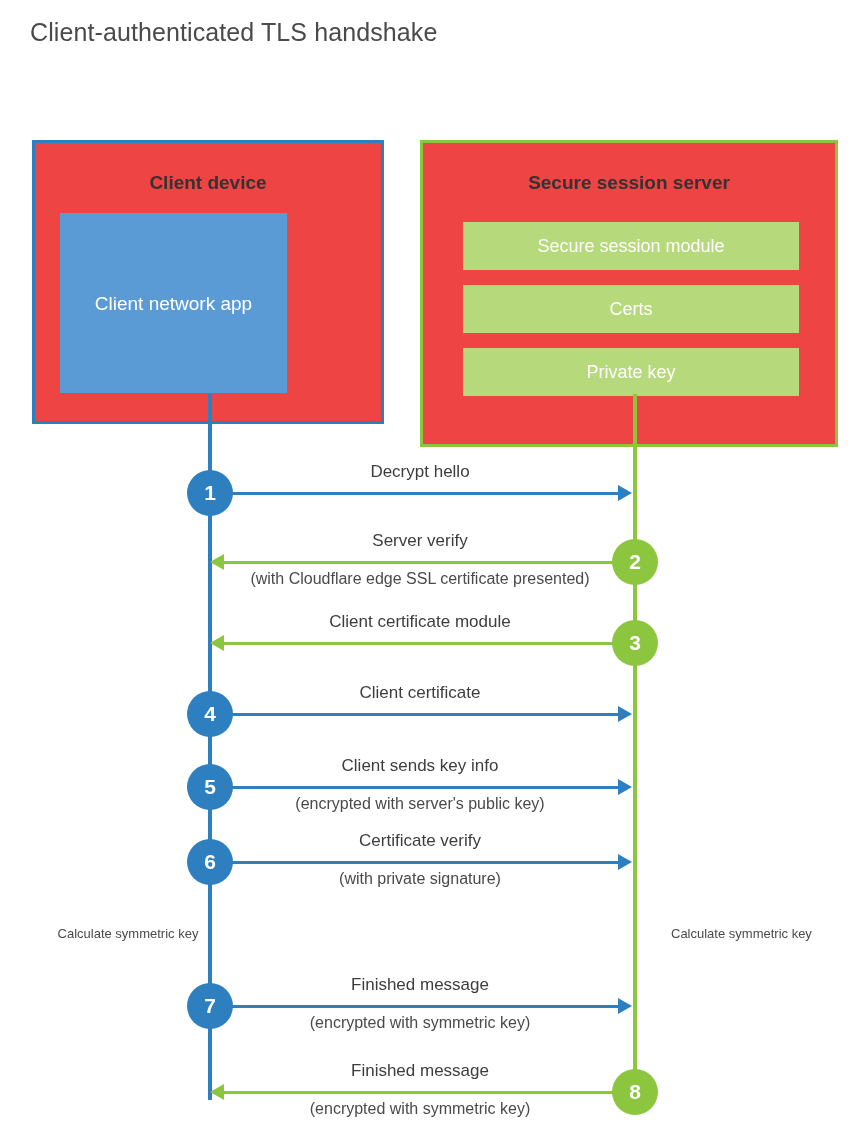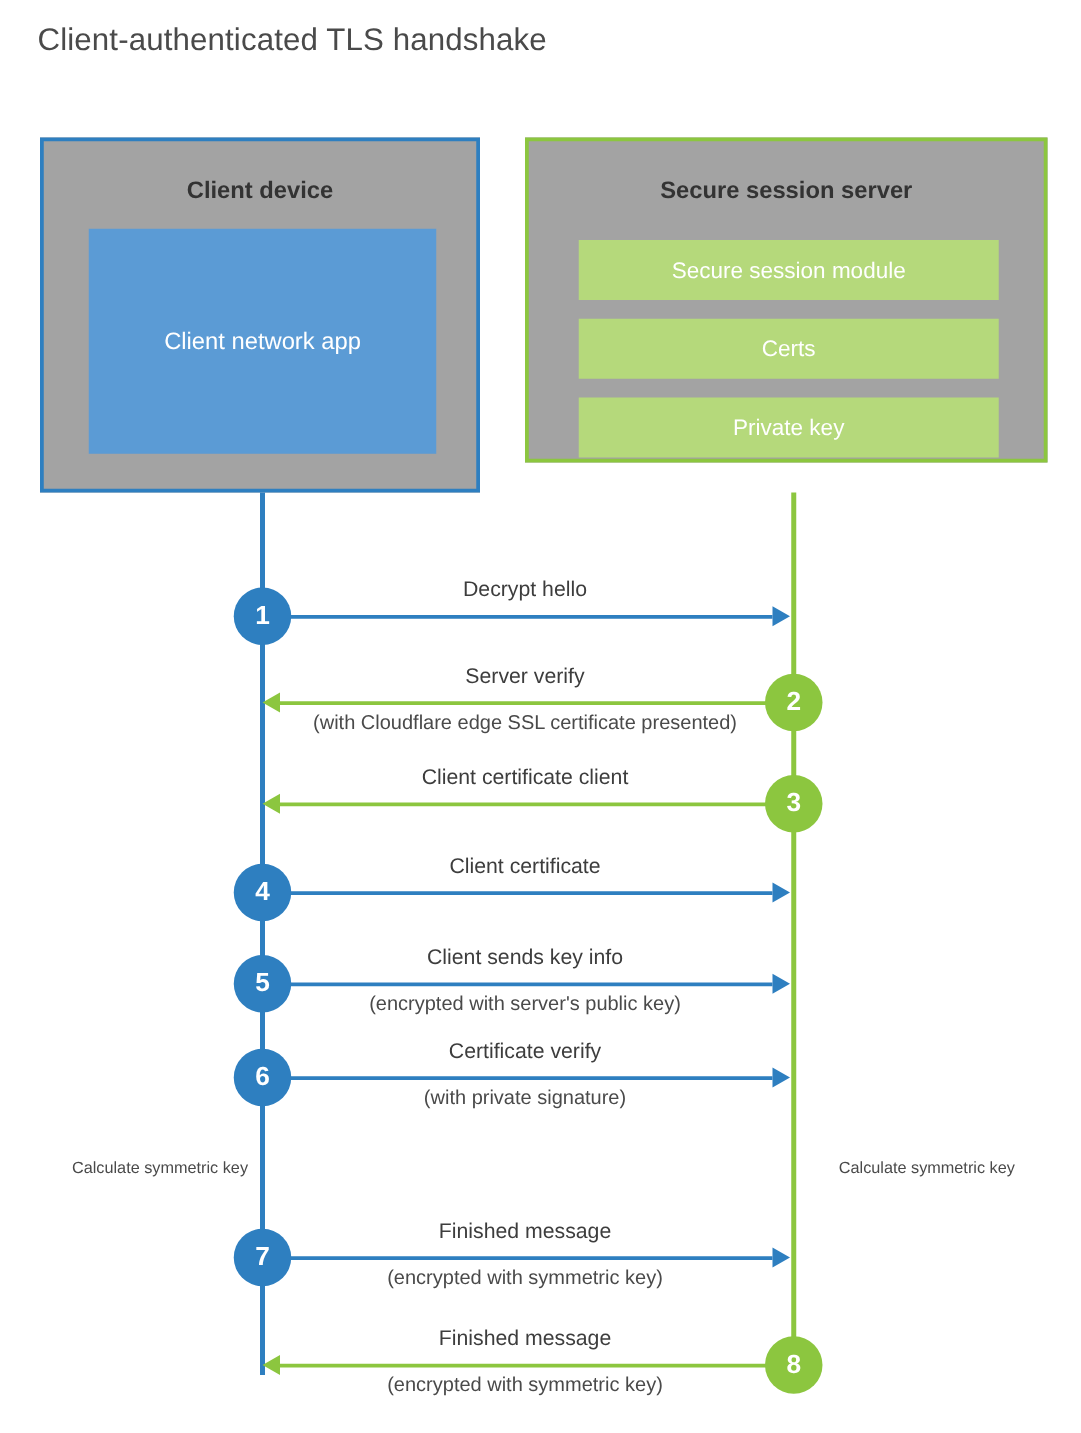--- a/index.html
+++ b/index.html
@@ -28,54 +28,55 @@
     font-size: 25px;
     font-weight: 400;
     color: #4a4a4a;
     letter-spacing: 0.1px;
     white-space: nowrap;
   }
 
   
   .actor-box {
     position: absolute;
-    background: #a3a3a3;
+    background: #ef4444;
     box-sizing: border-box;
+    margin-top: 30px;
   }
   #client-box {
     left: 32px;
     top: 110px;
     width: 352px;
     height: 284px;
     border: 3px solid #2E7FC0;
   }
   #server-box {
     left: 420px;
     top: 110px;
     width: 418px;
-    height: 260px;
+    height: 307px;
     border: 3px solid #8CC63F;
   }
   .actor-title {
     position: absolute;
     left: 0;
     right: 0;
     top: 29px;
     text-align: center;
     font-size: 19px;
     font-weight: bold;
     color: #333333;
   }
 
   
   #client-app {
     position: absolute;
-    left: 36px;
+    left: 25px;
     top: 70px;
-    width: 278px;
+    width: 227px;
     height: 180px;
     background: #5B9BD5;
     display: flex;
     align-items: center;
     justify-content: center;
   }
   #client-app .app-label {
     color: #ffffff;
     font-size: 19px;
     line-height: 27px;
@@ -248,21 +249,21 @@
     <div class="msg-label" style="left:420px;">Server verify</div>
     <div class="msg-sublabel" style="left:420px;">(with Cloudflare edge SSL certificate presented)</div>
   </div>
 
   <div class="msg" style="top:643px;">
     <div class="shaft green" style="left:224px; width:409px;"></div>
     <div class="head left green" style="left:210px;"></div>
     <div class="step-circle green">
         <span>3</span>
       </div>
-    <div class="msg-label" style="left:420px;">Client certificate client</div>
+    <div class="msg-label" style="left:420px;">Client certificate module</div>
   </div>
 
   <div class="msg" style="top:714px;">
     <div class="shaft blue" style="left:210px; width:408px;"></div>
     <div class="head right blue" style="left:618px;"></div>
     <div class="step-circle blue">
         <span>4</span>
       </div>
     <div class="msg-label" style="left:420px;">Client certificate</div>
   </div>

